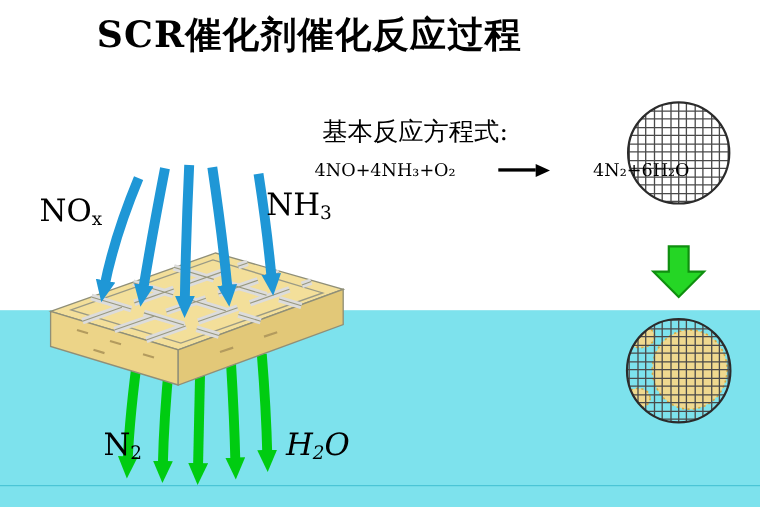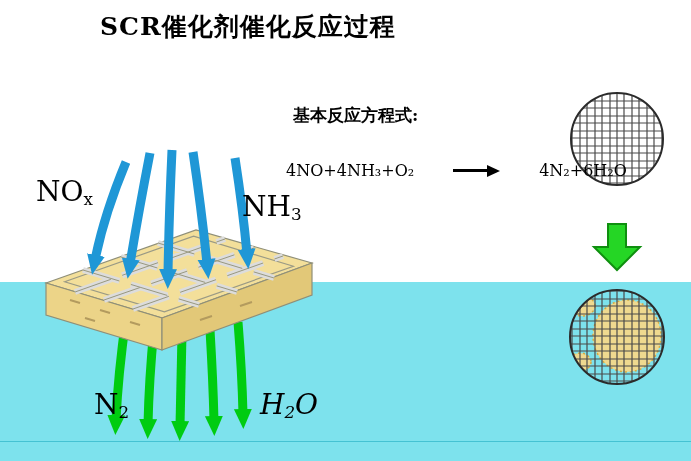--- a/index.html
+++ b/index.html
@@ -4,32 +4,32 @@
 <style>
   html,body{margin:0;padding:0;background:#fff;}
   .stage{
     position:relative;width:691px;height:461px;overflow:hidden;background:#ffffff;
     font-family:"DejaVu Serif","Liberation Serif",serif;color:#000;
   }
   .water{position:absolute;left:0;top:282px;width:691px;height:179px;background:#7de2ed;}
   .waterline{position:absolute;left:0;top:441px;width:691px;height:1px;background:#45c2d3;}
   .scene{position:absolute;left:0;top:0;width:691px;height:461px;pointer-events:none;}
   .title{
-    position:absolute;left:100px;top:10px;margin:0;font-size:25px;font-weight:600;
+    position:absolute;left:88px;top:10px;margin:0;font-size:33px;font-weight:600;
     letter-spacing:1px;font-family:"DejaVu Serif","Liberation Serif",serif;
   }
   .chem{position:absolute;font-size:28px;line-height:1;white-space:nowrap;}
   .chem .sub{font-size:0.6em;vertical-align:-0.22em;}
   .nox{left:36px;top:178px;}
-  .nh3{left:242px;top:172px;margin-top:21px;}
+  .nh3{left:242px;top:172px;}
   .n2{left:46px;top:391px;margin-left:48px;}
   .h2o{left:260px;top:391px;font-style:italic;}
-  .eq-header{position:absolute;left:293px;top:104px;font-size:17px;font-weight:700;}
+  .eq-header{position:absolute;left:293px;top:104px;font-size:23px;font-weight:400;}
   .eq-row{position:absolute;display:flex;align-items:center;font-size:16px;white-space:nowrap;}
-  .eq-row.r1{left:286px;top:161px;gap:32px;}
+  .eq-row.r1{left:286px;top:145px;gap:32px;}
   .eq-row.r2{left:302px;top:197px;}
   .eq-arrow{display:inline-flex;align-items:center;margin:0 7px;}
   .eq-arrow .shaft{display:inline-block;width:34px;height:3px;background:#000;}
   .eq-arrow .head{
     display:inline-block;width:0;height:0;
     border-left:13px solid #000;border-top:6px solid transparent;border-bottom:6px solid transparent;
   }
 </style>
 </head>
 <body>

